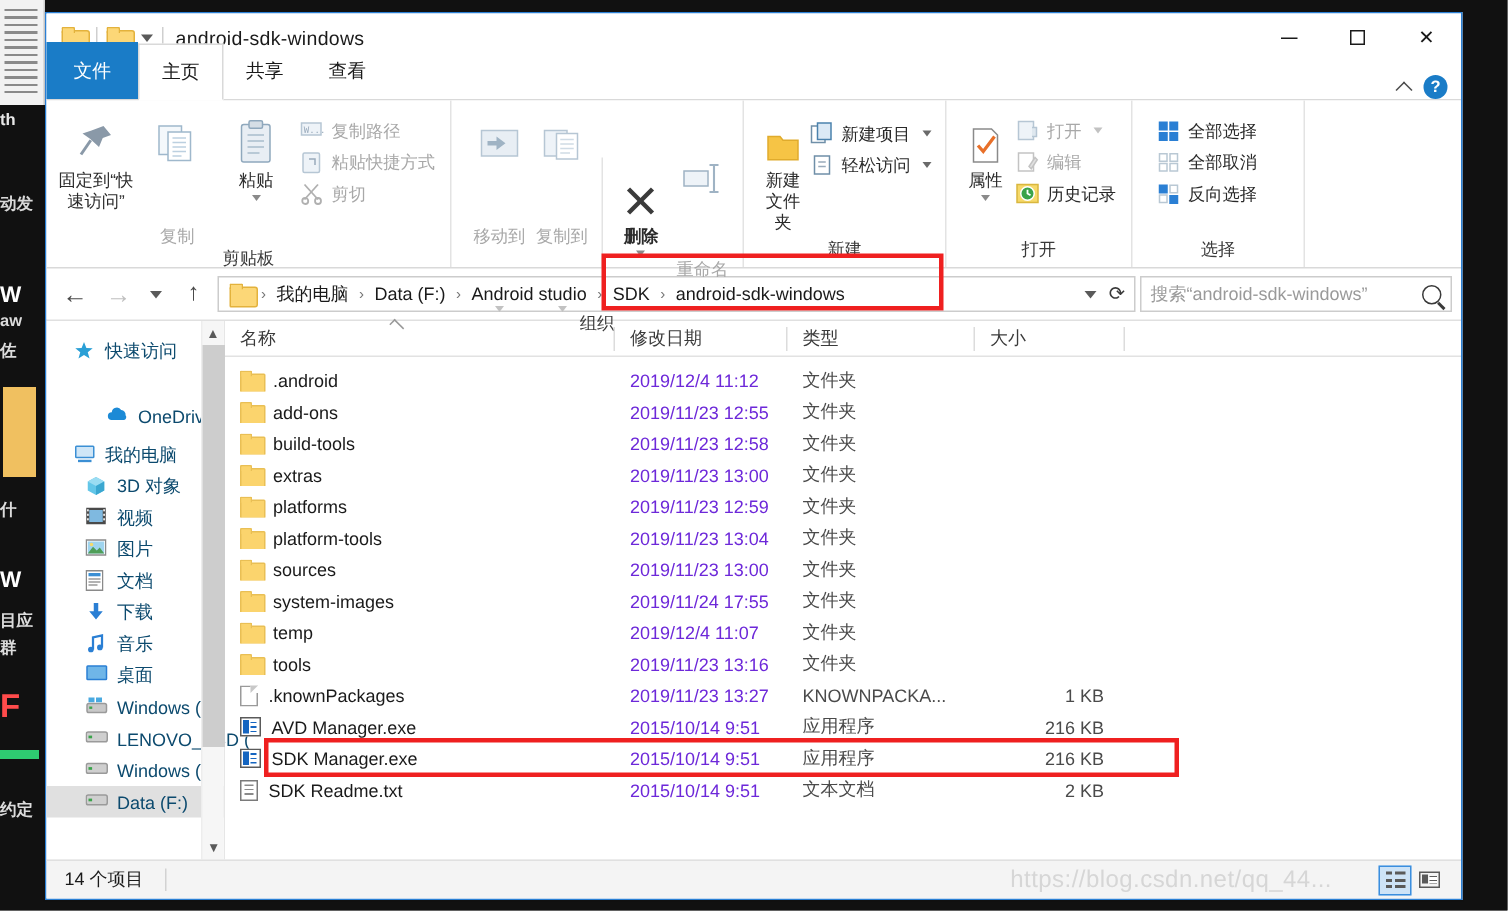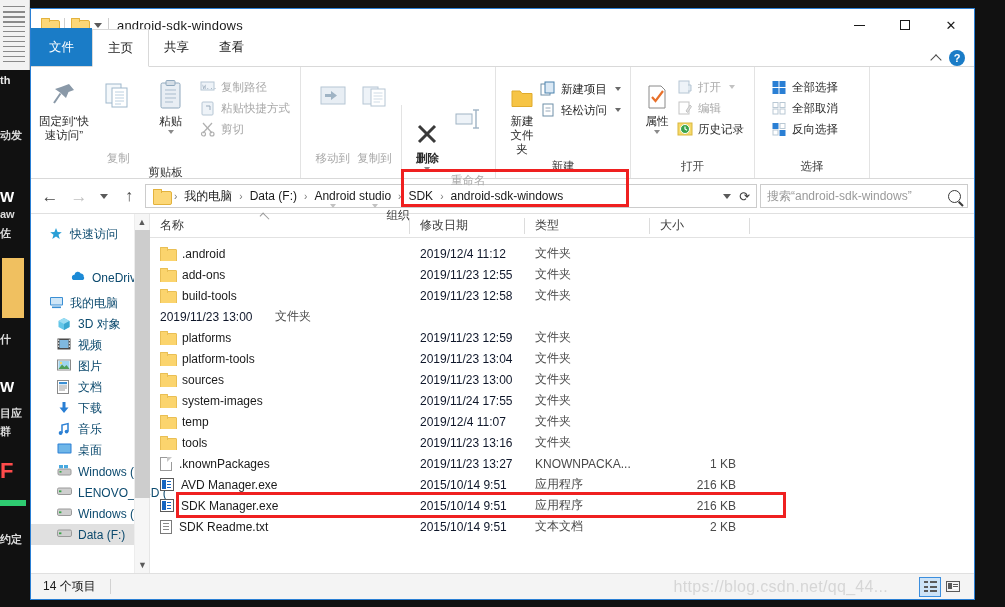--- a/index.html
+++ b/index.html
@@ -129,21 +129,21 @@
   .c-name { width:260px; }
   .c-date { width:115px; }
   .c-type { width:125px; }
   .c-size { width:100px; }
   #sortmark { position:absolute; left:110px; top:1px; width:9px; height:5px;
               border-left:1.3px solid #999; border-top:1.3px solid #999; transform:rotate(45deg) skew(0,0);}
   #rows { flex:1; overflow:hidden; padding-top:5px; }
   .row { height:21px; display:flex; align-items:center; font-size:12px; color:#1a1a1a; }
   .cell { padding-left:10px; overflow:hidden; white-space:nowrap; text-overflow:ellipsis;}
   .cell.name { width:260px; display:flex; align-items:center; gap:7px; padding-left:10px;}
-  .cell.date { width:115px; color:#0f172a;}
+  .cell.date { width:115px; color:#6d28d9;}
   .cell.type { width:125px; color:#4a4a4a;}
   .cell.size { width:100px; color:#4a4a4a; text-align:right; padding-right:14px; padding-left:0;}
 
   
   .ic-folder { width:15px;height:13px;position:relative;flex:0 0 15px;}
   .ic-folder:before{content:"";position:absolute;left:0;top:2px;width:15px;height:11px;background:#fbd46d;
       border:1px solid #e9bf55;border-radius:1px;}
   .ic-folder:after{content:"";position:absolute;left:0;top:0;width:6px;height:3px;background:#fbd46d;
       border:1px solid #e9bf55;border-bottom:none;border-radius:1px 1px 0 0;}
   .ic-file { width:12px;height:14px;background:#fff;border:1px solid #9a9a9a;position:relative;flex:0 0 12px;}
@@ -755,20 +755,24 @@
           <span class="cell name">
               <span class="ic-folder"></span>
               <span>build-tools</span>
             </span>
           <span class="cell date">2019/11/23 12:58</span>
           <span class="cell type">文件夹</span>
           <span class="cell size"></span>
         </div>
 
         <div class="row">
+          <span class="cell name">
+              <span class="ic-folder"></span>
+              <span>extras</span>
+            </span>
           <span class="cell date">2019/11/23 13:00</span>
           <span class="cell type">文件夹</span>
           <span class="cell size"></span>
         </div>
 
         <div class="row">
           <span class="cell name">
               <span class="ic-folder"></span>
               <span>platforms</span>
             </span>

